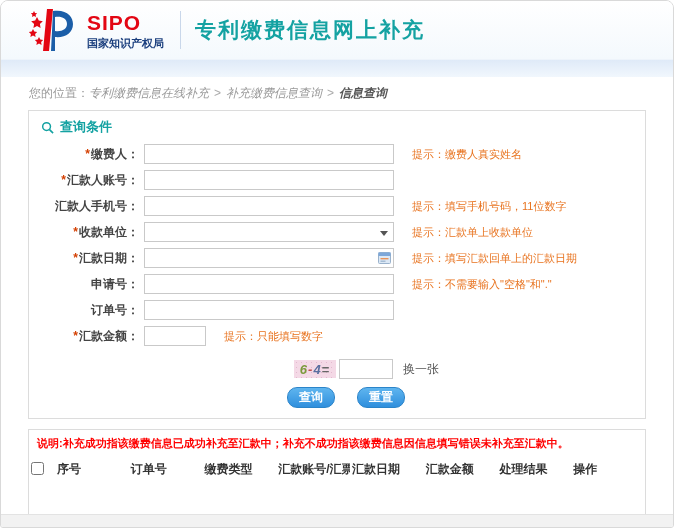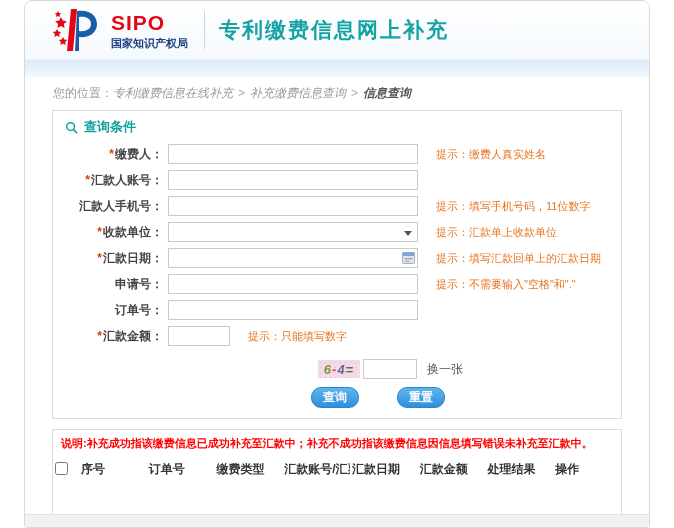--- a/index.html
+++ b/index.html
@@ -1,21 +1,21 @@
 <!DOCTYPE html>
 <html><head>
 <meta charset="utf-8">
 <style>
   * { margin: 0; padding: 0; box-sizing: border-box; }
   html,body { background:#fff; }
   body { font-family: "Liberation Sans", "DejaVu Sans", sans-serif; }
 
   .page {
     position: relative;
-    width: 626px; height: 528px;
+    width: 674px; height: 528px;
     margin: 0 auto;
     background: #fff;
     border: 1px solid #d9d9d9;
     border-radius: 8px 8px 3px 3px;
     overflow: hidden;
   }
 
   
   .header {
     height: 58px;
@@ -133,21 +133,21 @@
   .btn {
     min-width: 48px; height: 21px;
     padding: 0 10px;
     border: 1px solid #2b84c9;
     border-radius: 10px;
     background: linear-gradient(#5fb5ef, #2f8fdd);
     color: #fff; font-size: 12px; font-weight: bold;
     cursor: pointer;
     line-height: 19px;
   }
-  .btn + .btn { margin-left: 38px; }
+  .btn + .btn { margin-left: 22px; }
 
   
   .results-box {
     margin: 10px 27px 0 27px;
     border: 1px solid #dcdcdc;
     background: #fff;
     height: 130px;
     overflow: hidden;
   }
   .results-note {

